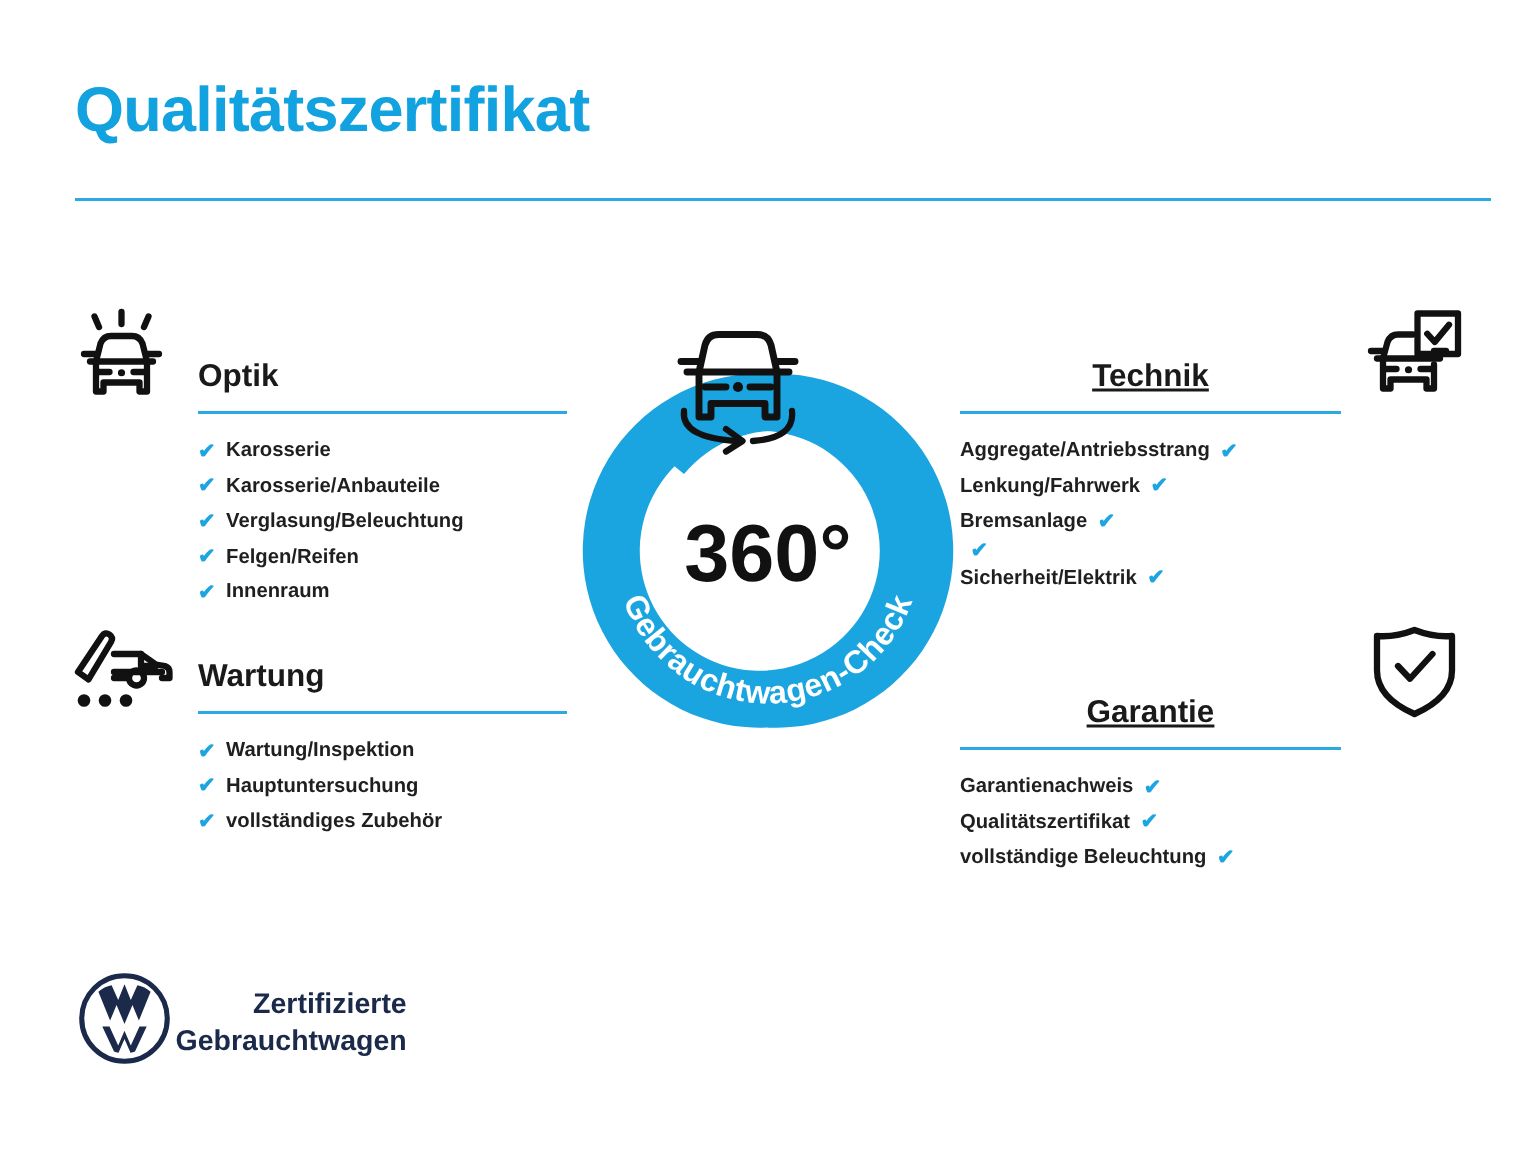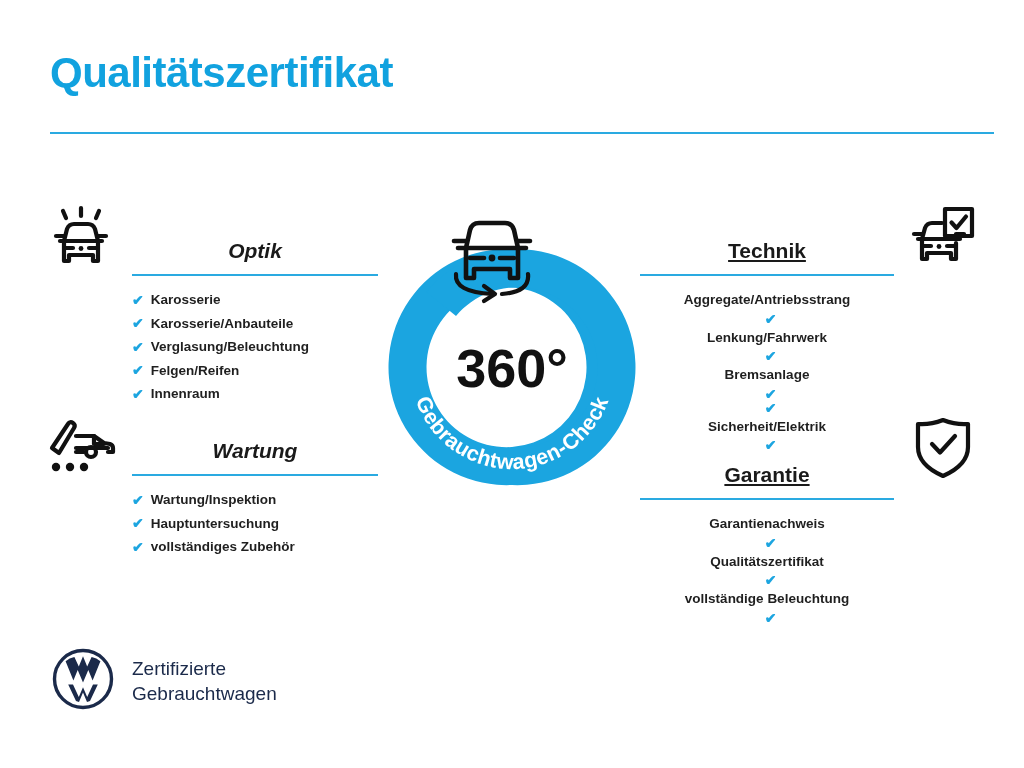--- a/index.html
+++ b/index.html
@@ -74,29 +74,29 @@
     align-items: center;
   }
   .check-mark {
     color: #1CA5E0;
     font-size: 14px;
     font-weight: bold;
     line-height: 1;
   }
 
   
-  .section.left .section-title { text-align: center; font-style: italic; }
+  .section.left .section-title { text-align: left; }
   .section.left .section-underline { left: 0; }
   .section.left .check-item { justify-content: flex-start; }
   .section.left .check-mark { margin-right: 7px; }
 
   
   .section.right .section-title { text-align: center; text-decoration: underline; }
   .section.right .section-underline { left: auto; right: 0; }
-  .section.right .check-item { justify-content: flex-start; flex-direction: column; }
+  .section.right .check-item { justify-content: flex-start; }
   .section.right .check-mark { margin-left: 7px; order: 2; }
 
   
   #sec-optik    { left: 132px; top: 236px; width: 246px; }
   #sec-wartung  { left: 132px; top: 436px; width: 246px; }
   #sec-technik  { left: 640px; top: 236px; width: 254px; }
   #sec-garantie { left: 640px; top: 432px; width: 254px; margin-top: 28px; }
 
   #sec-optik .section-underline,
   #sec-wartung .section-underline { width: 246px; }
@@ -130,25 +130,26 @@
   
   #footer-logo {
     position: absolute;
     left: 52px;
     top: 648px;
     display: flex;
     align-items: center;
   }
   #footer-logo .vw-mark { flex: 0 0 auto; }
   .footer-text {
-    margin-left: 18px;
+    margin-left: 3px;
     font-size: 19px;
-    font-weight: normal;
+    font-weight: bold;
     color: #1B2A4A;
     line-height: 25px;
+    text-align: right;
   }
   .footer-text div { white-space: nowrap; }
 </style>
 </head>
 <body>
 
 <div class="page-title">Qualitätszertifikat</div>
 <div class="title-rule"></div>
 
 <div class="sec-icon" id="icon-optik">

